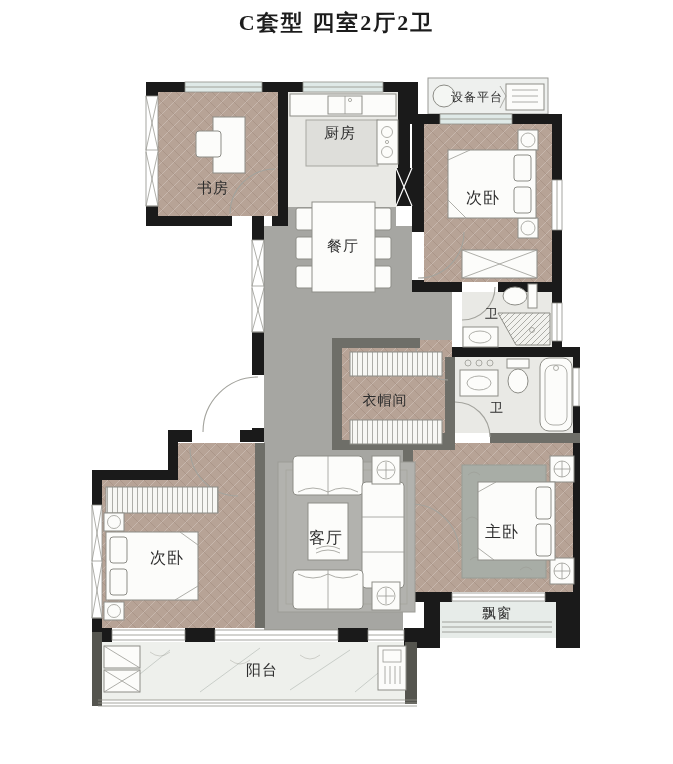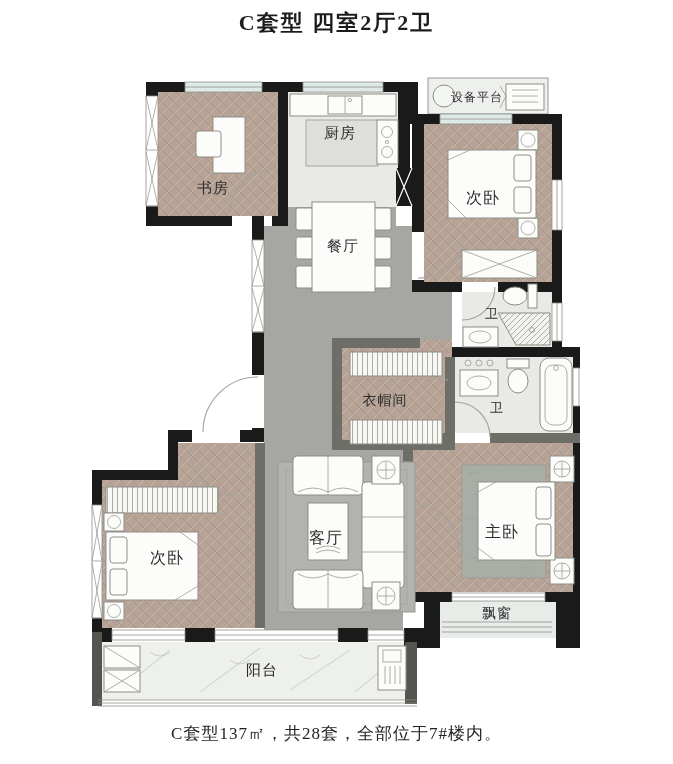--- a/index.html
+++ b/index.html
@@ -332,14 +332,13 @@
       <text x="497" y="412" font-size="13" class="lbl">卫</text>
       <text x="385" y="405" font-size="14" class="lbl">衣帽间</text>
       <text x="326" y="543" font-size="16" class="lbl">客厅</text>
       <text x="167" y="563" font-size="16" class="lbl">次卧</text>
       <text x="502" y="537" font-size="16" class="lbl">主卧</text>
       <text x="497" y="618" font-size="14" class="lbl">飘窗</text>
       <text x="262" y="675" font-size="15" class="lbl">阳台</text>
     </g>
   </svg>
 
-  <p class="plan-caption">C套型137㎡，共28套，全部位于7#楼内。</p>
 </div>
 
 </body></html>

